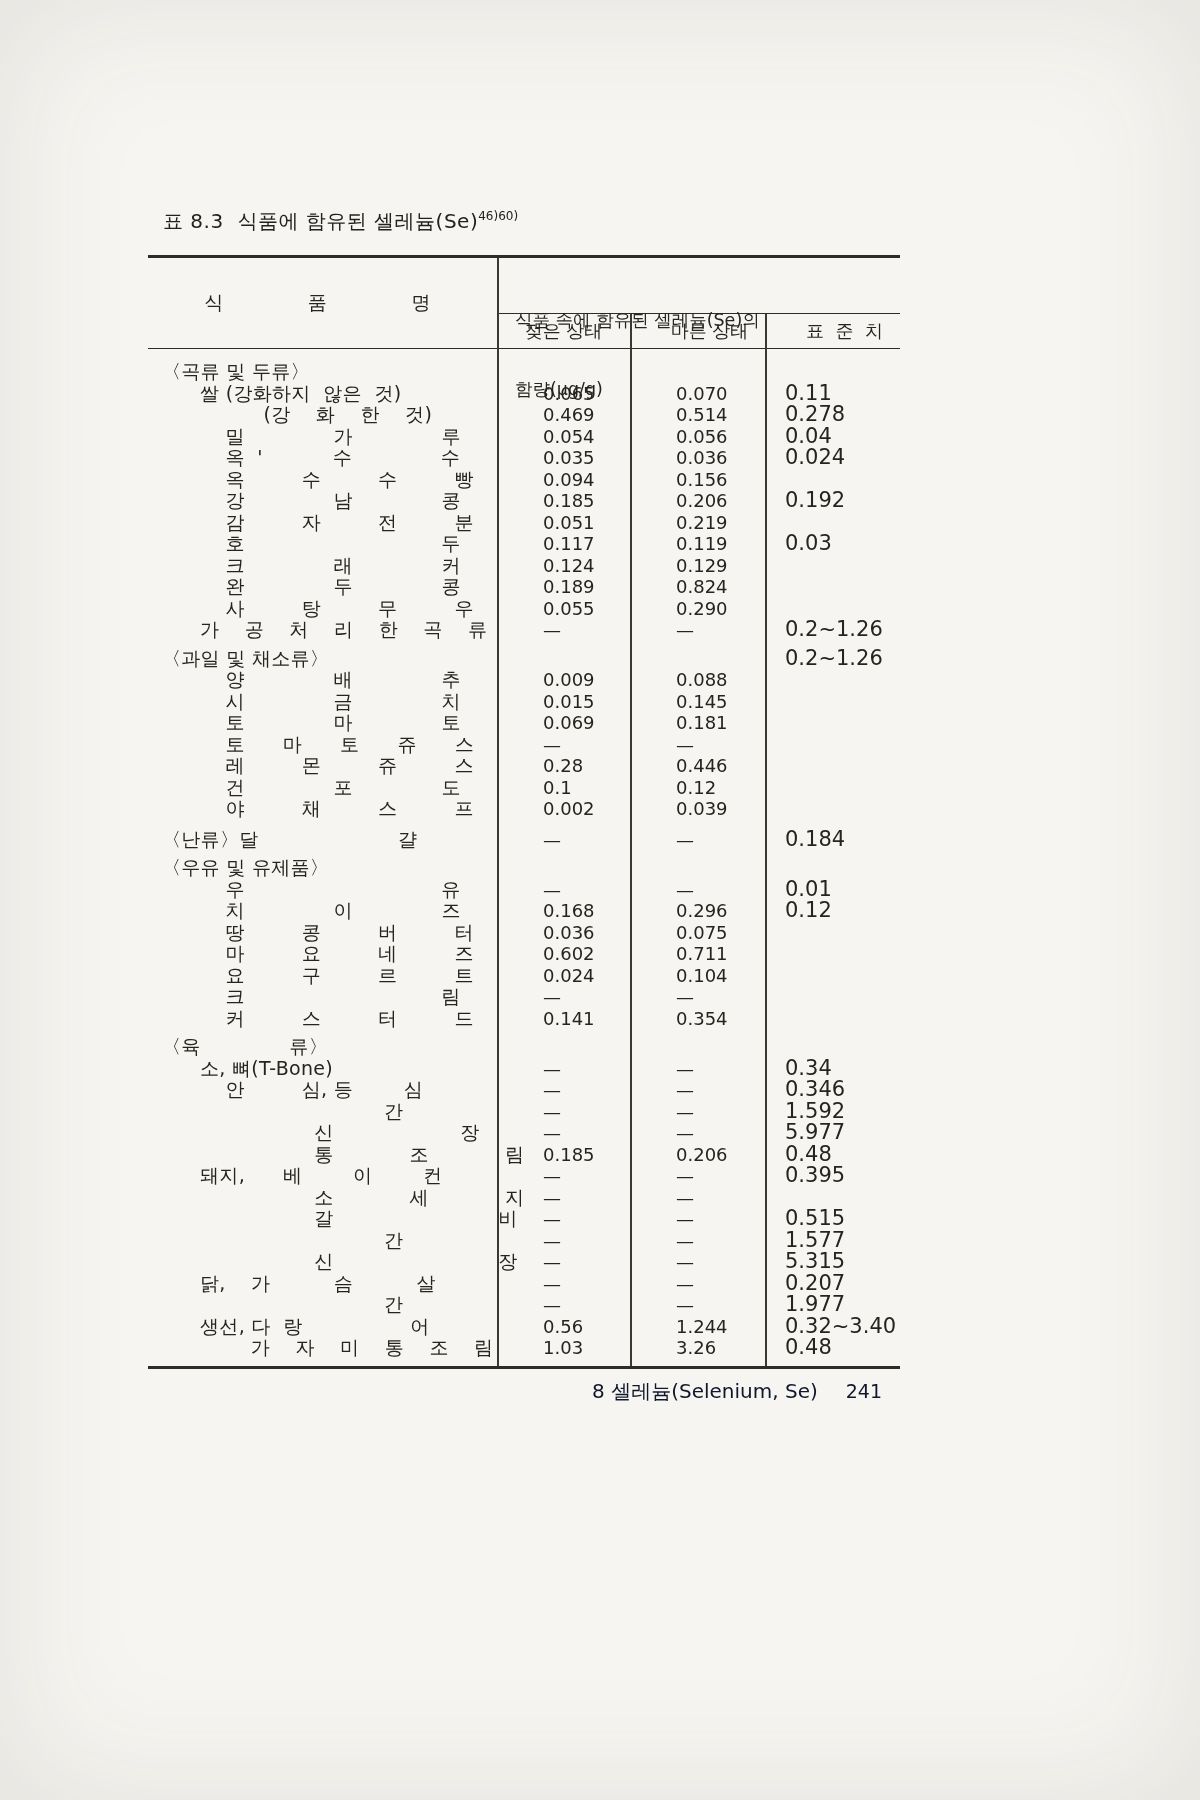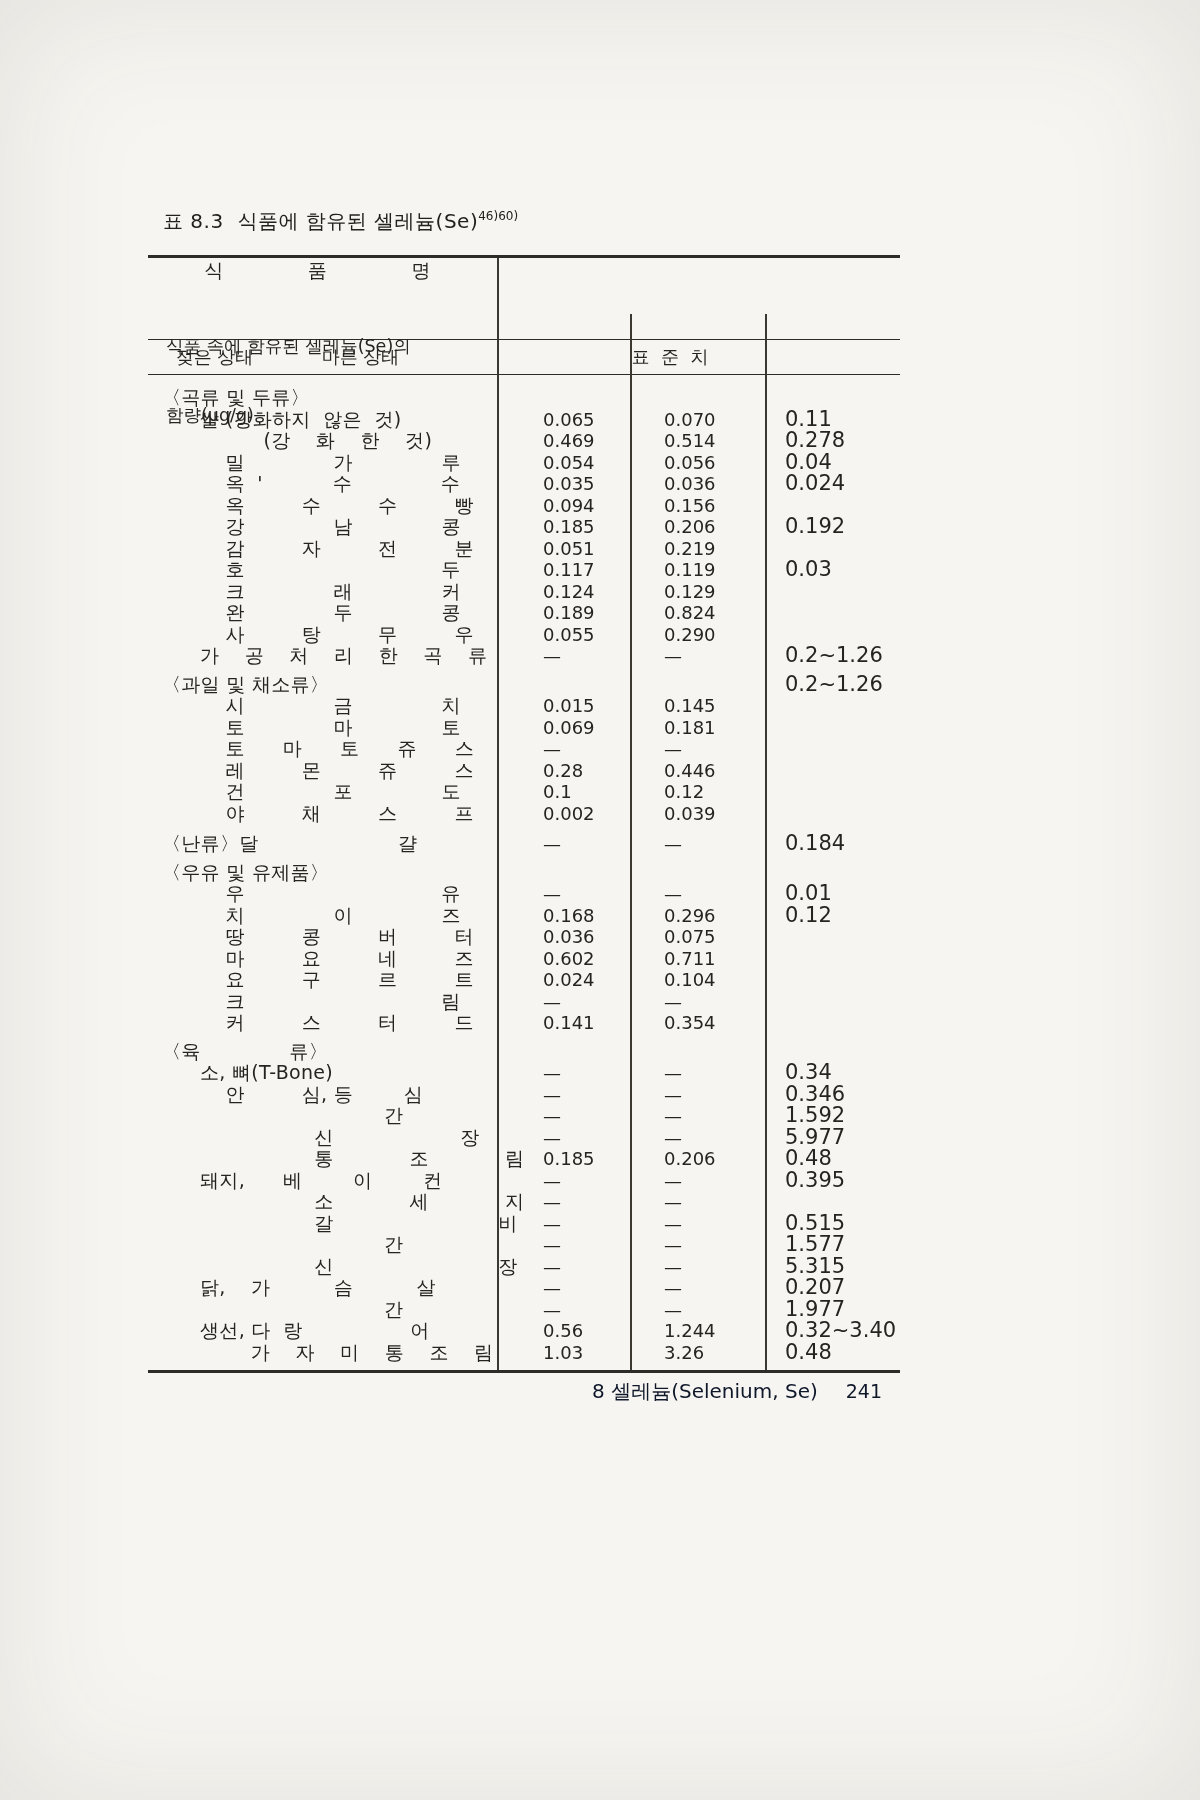--- a/index.html
+++ b/index.html
@@ -25,42 +25,42 @@
   .setable {
     position:absolute; left:148px; top:255px; width:752px;
     border-top:3px solid #2e2c27;
     border-bottom:3px solid #2e2c27;
   }
   .vline { position:absolute; width:1.6px; background:#3a3831; z-index:2; }
   .vline.a { left:349px; top:0; bottom:0; }
   .vline.b { left:482px; top:56px; bottom:0; }
   .vline.c { left:617px; top:56px; bottom:0; }
 
-  .hdr { display:flex; border-bottom:1.6px solid #2e2c27;flex-direction:column; }
+  .hdr { display:flex; border-bottom:1.6px solid #2e2c27; }
   .hdr-name {
     width:349px; display:flex; align-items:center;
     font-size:19px; white-space:pre; padding-left:14px;
   }
   .hdr-right { flex:1; }
   .hdr-group {
     height:56px; border-bottom:1.4px solid #2e2c27;
     padding:5px 0 0 18px; font-size:17.5px; line-height:23px; white-space:pre;
   }
   .hdr-cols { display:flex; height:34px; align-items:center; font-size:18px; }
   .hc { text-align:center; white-space:pre; }
   .hc.w { width:133px; } .hc.d { width:159px; } .hc.s { flex:1; }
 
   .tbody { padding:5px 0 7px 0; }
   .trow { display:flex; height:21.5px; line-height:21.5px; font-size:19px; }
   .trow.cat { margin-top:7px; }
   .trow.gap { margin-top:9px; margin-bottom:3px; }
   .c { white-space:pre; overflow:visible; }
   .c-name { width:349px; padding-left:14px; letter-spacing:0.3px; }
   .c-wet { width:133px; padding-left:46px; font-size:18px; }
-  .c-dry { width:135px; padding-left:34px; font-size:18px; }
+  .c-dry { width:135px; padding-left:46px; font-size:18px; }
   .c-std { flex:1; padding-left:20px; font-size:21px; }
 
   .footer {
     position:absolute; left:148px; top:1378px; width:734px;
     text-align:right; font-size:20px; color:#0f172a;
   }
   .footer .pg { margin-left:28px; font-size:19px; }
 </style>
 </head>
 <body>
@@ -168,20 +168,26 @@
           <div class="c c-dry">—</div>
           <div class="c c-std">0.2~1.26</div>
         </div>
         <div class="trow cat">
           <div class="c c-name">〈과일 및 채소류〉</div>
           <div class="c c-wet"></div>
           <div class="c c-dry"></div>
           <div class="c c-std">0.2~1.26</div>
         </div>
         <div class="trow">
+          <div class="c c-name">          양              배              추</div>
+          <div class="c c-wet">0.009</div>
+          <div class="c c-dry">0.088</div>
+          <div class="c c-std"></div>
+        </div>
+        <div class="trow">
           <div class="c c-name">          시              금              치</div>
           <div class="c c-wet">0.015</div>
           <div class="c c-dry">0.145</div>
           <div class="c c-std"></div>
         </div>
         <div class="trow">
           <div class="c c-name">          토              마              토</div>
           <div class="c c-wet">0.069</div>
           <div class="c c-dry">0.181</div>
           <div class="c c-std"></div>

